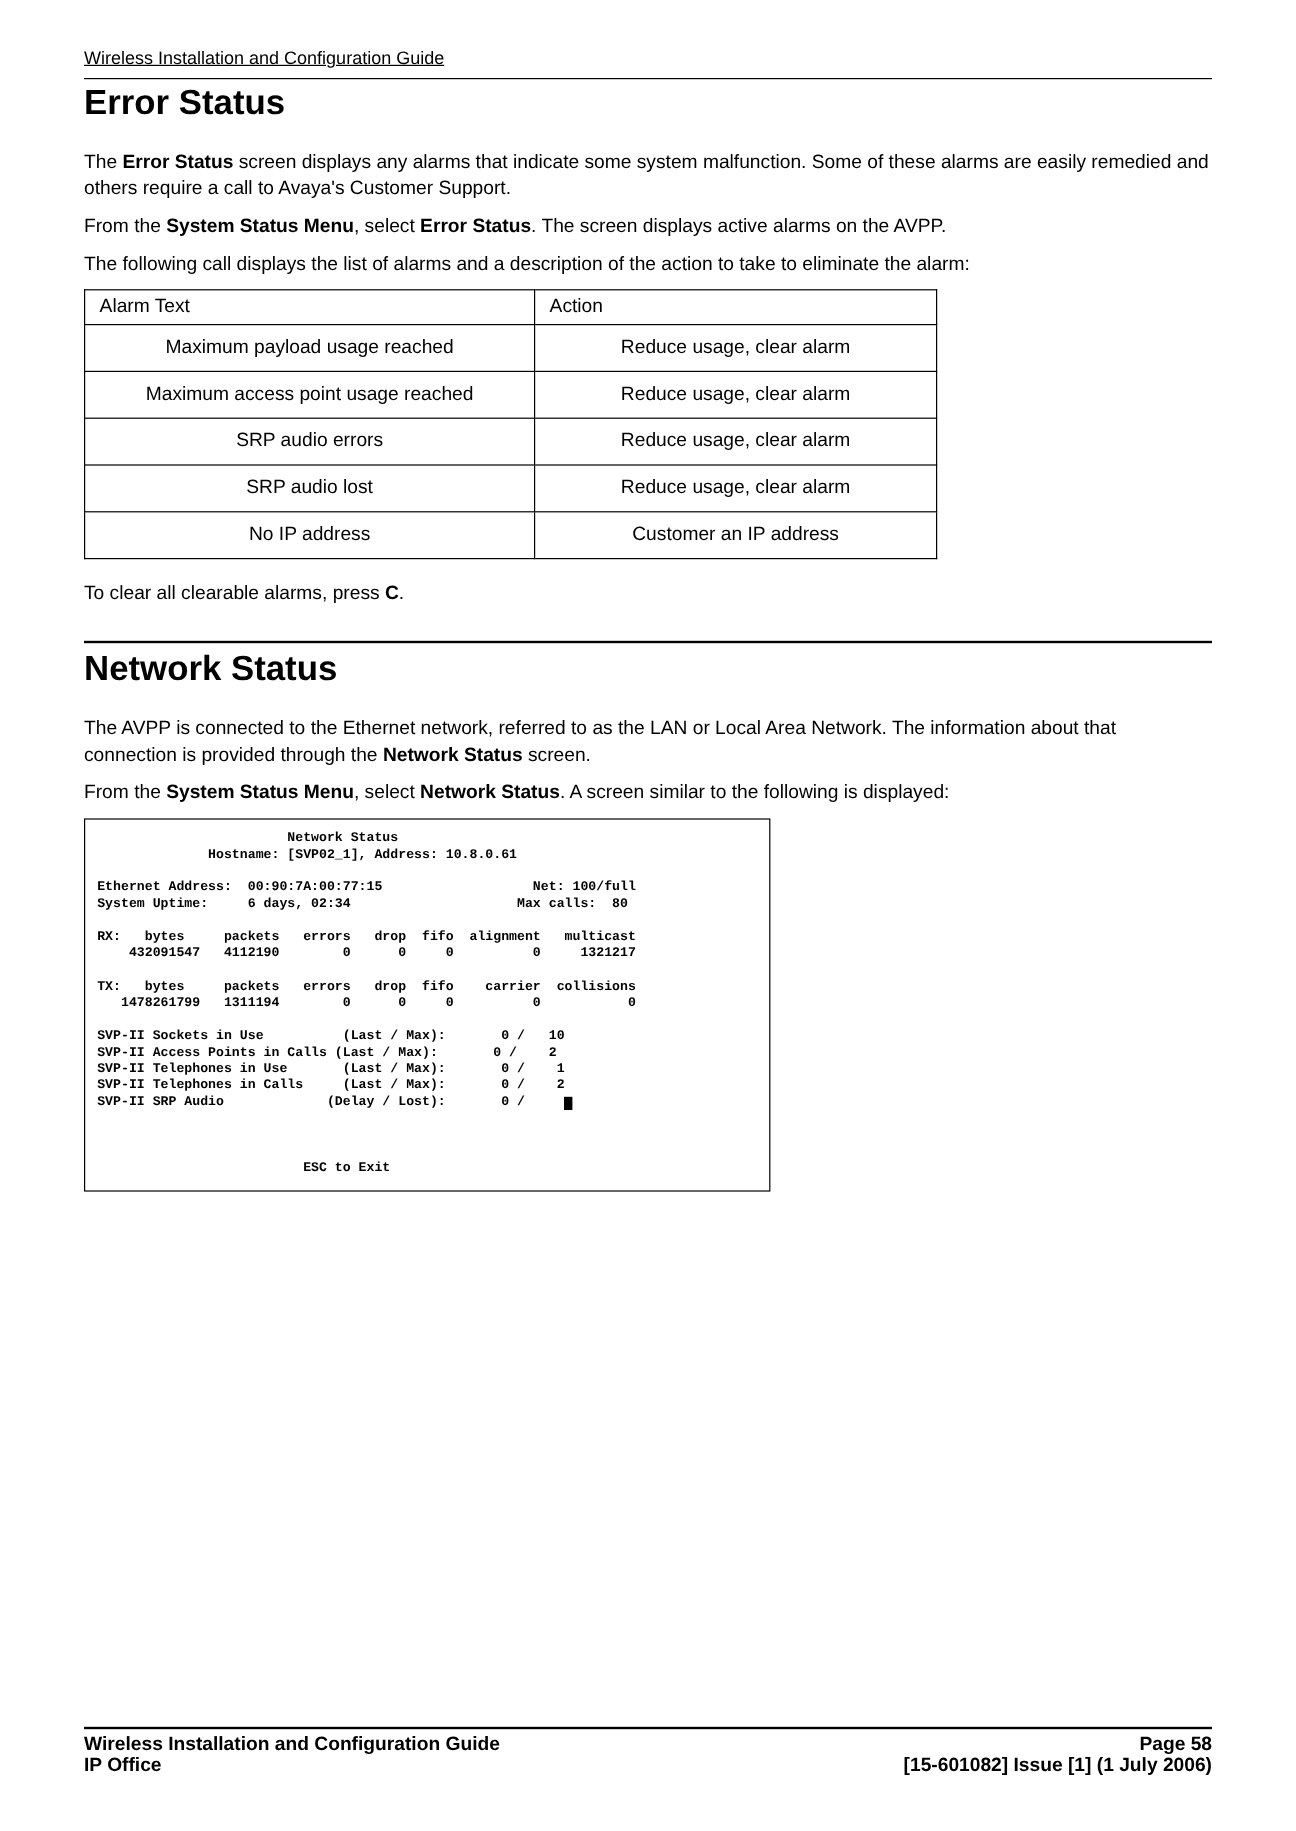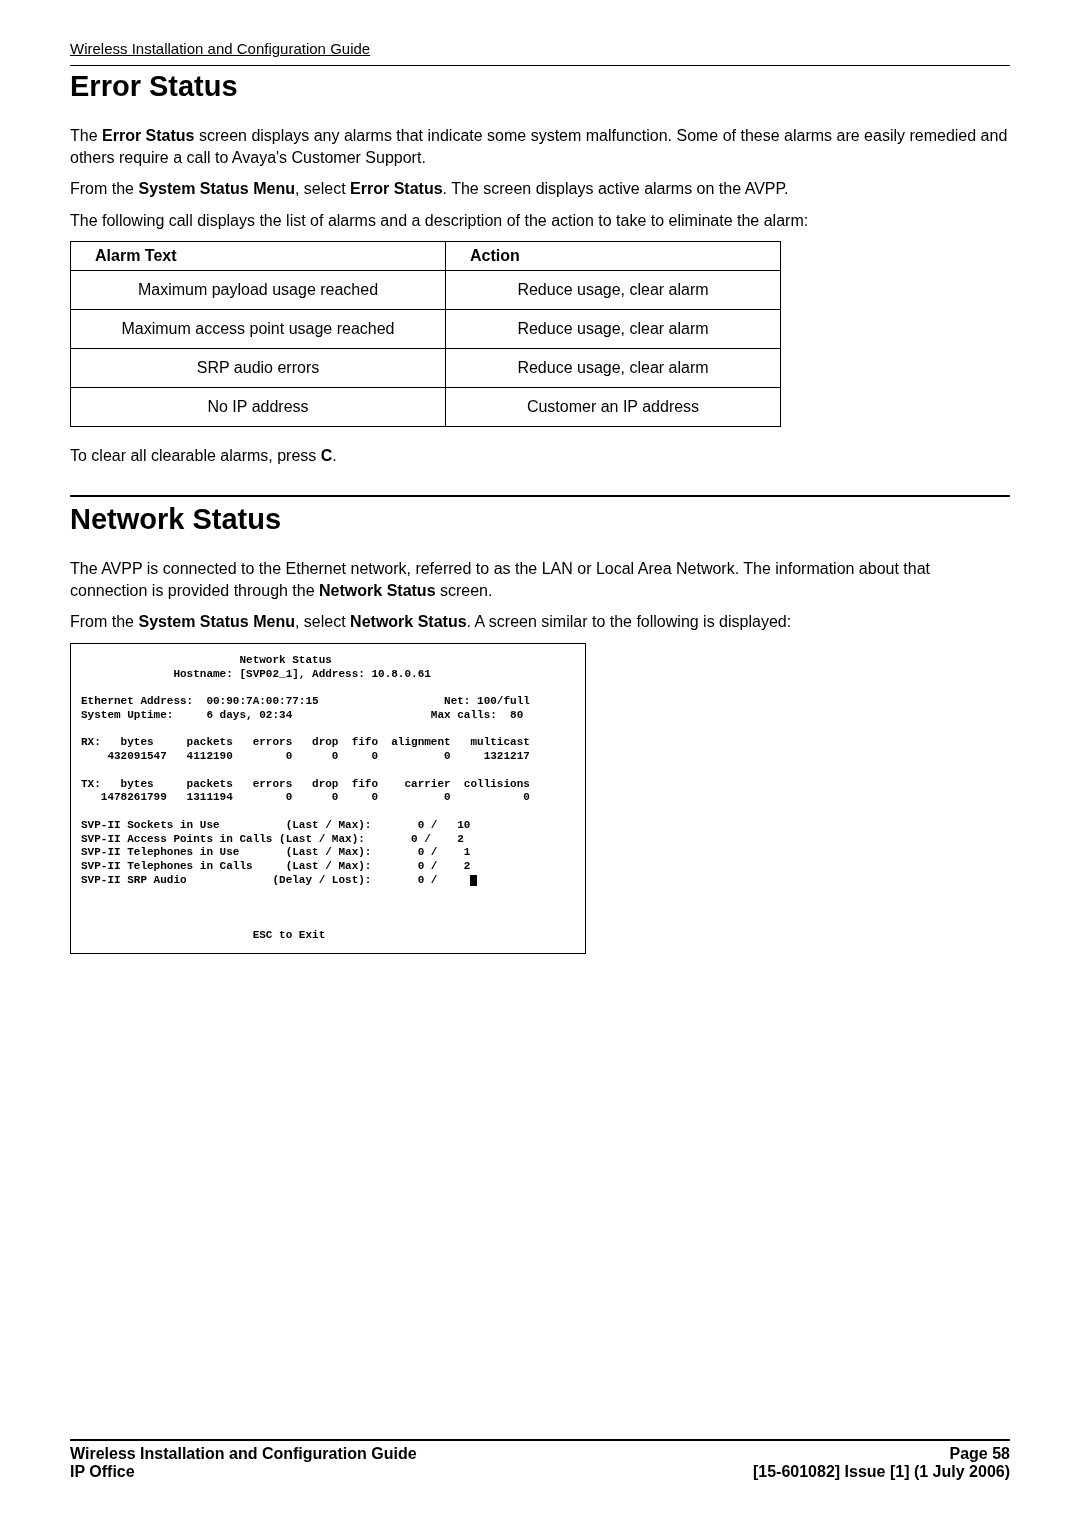--- a/index.html
+++ b/index.html
@@ -52,39 +52,39 @@
       margin-bottom: 18px;
     }
     table.alarm-table th,
     table.alarm-table td {
       border: 1px solid #000;
       text-align: left;
       vertical-align: middle;
       font-size: 16px;
     }
     table.alarm-table th {
-      font-weight: bold;
-      padding: 5px 24px;
+      font-weight: normal;
+      padding: 5px 12px;
     }
     table.alarm-table td {
       padding: 10px 10px;
       text-align: center;
     }
     table.alarm-table th.col-alarm,
     table.alarm-table td.col-alarm {
       width: 375px;
     }
     table.alarm-table th.col-action,
     table.alarm-table td.col-action {
       width: 335px;
     }
     
     .terminal-wrapper {
       border: 1px solid #000;
-      width: 516px;
+      width: 572px;
       margin-top: 8px;
       padding: 10px 10px 10px 10px;
     }
     .terminal {
       font-family: "Courier New", Courier, monospace;
       font-size: 11px;
       line-height: 1.25;
       white-space: pre;
       color: #000;
     }
@@ -146,20 +146,24 @@
     <tr>
       <td class="col-alarm">Maximum payload usage reached</td>
       <td class="col-action">Reduce usage, clear alarm</td>
     </tr>
     <tr>
       <td class="col-alarm">Maximum access point usage reached</td>
       <td class="col-action">Reduce usage, clear alarm</td>
     </tr>
     <tr>
       <td class="col-alarm">SRP audio errors</td>
+      <td class="col-action">Reduce usage, clear alarm</td>
+    </tr>
+    <tr>
+      <td class="col-alarm">SRP audio lost</td>
       <td class="col-action">Reduce usage, clear alarm</td>
     </tr>
     <tr>
       <td class="col-alarm">No IP address</td>
       <td class="col-action">Customer an IP address</td>
     </tr>
   </tbody>
 </table>
 
 <p class="para">

